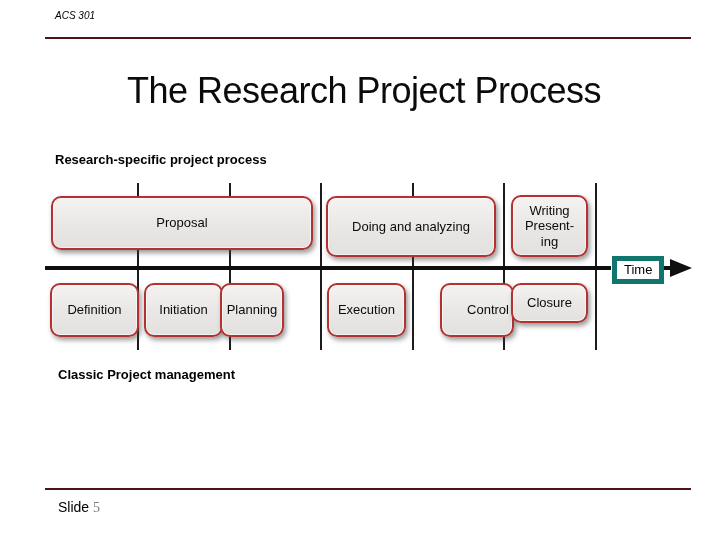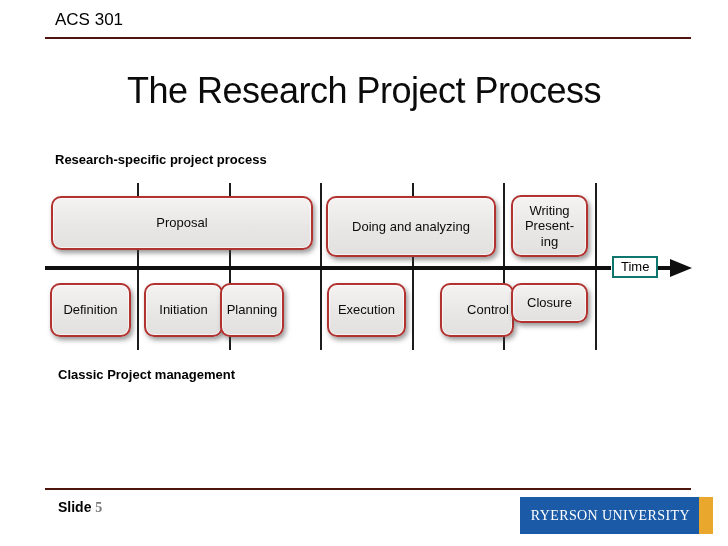--- a/index.html
+++ b/index.html
@@ -6,21 +6,21 @@
   .slide {
     position:relative;
     width:728px; height:546px;
     background:#ffffff;
     font-family:"Liberation Sans", sans-serif;
     overflow:hidden;
     margin:0 auto;
   }
   .course-code {
     position:absolute; left:55px; top:10px;
-    font-size:17px; color:#000;
+    font-size:10px; color:#000;font-style:italic;
   }
   .rule {
     position:absolute; left:45px; width:646px; height:2px;
     background:#4e150f;
   }
   .rule-top { top:37px; }
   .rule-bottom { top:488px; }
   .title {
     position:absolute; left:0; top:70px; width:728px;
     margin:0; text-align:center;
@@ -39,21 +39,21 @@
   }
   .vl1{left:137px;} .vl2{left:229px;} .vl3{left:320px;}
   .vl4{left:412px;} .vl5{left:503px;} .vl6{left:595px;}
 
   .timeline {
     position:absolute; left:45px; top:266px; width:566px; height:4px;
     background:#0f0f0f; z-index:1;
   }
   .time-label {
     position:absolute; left:612px; top:256px; z-index:2;
-    background:#ffffff; border:2px solid #0f766e;
+    background:#ffffff; border:5px solid #0f766e;
     padding:1px 7px 2px 7px;
     font-size:13px; color:#000;
   }
   .arrow-shaft {
     position:absolute; left:653px; top:266px; width:19px; height:4px;
     background:#0f0f0f;
   }
   .arrow-head {
     position:absolute; left:670px; top:259px; width:0; height:0;
     border-left:22px solid #0f0f0f;
@@ -68,30 +68,30 @@
     border-radius:10px;
     box-shadow:2px 3px 5px rgba(70,70,70,0.55), inset 0 0 0 1px rgba(255,255,255,0.6);
     display:flex; align-items:center; justify-content:center;
     font-size:13px; font-weight:normal; color:#0b0b0b;
     text-align:center; white-space:pre-line; line-height:1.2;
     box-sizing:border-box;
   }
   .box-proposal  { left:51px;  top:196px; width:262px; height:54px; }
   .box-doing     { left:326px; top:196px; width:170px; height:61px; }
   .box-writing   { left:511px; top:195px; width:77px;  height:62px; }
-  .box-definition{ left:50px;  top:283px; width:81px;  height:54px; }
+  .box-definition{ left:50px;  top:283px; width:89px;  height:54px; }
   .box-initiation{ left:144px; top:283px; width:79px;  height:54px; }
   .box-planning  { left:220px; top:283px; width:64px;  height:54px; }
   .box-execution { left:327px; top:283px; width:79px;  height:54px; }
   .box-control   { left:440px; top:283px; width:74px;  height:54px;padding-left:22px; }
   .box-closure   { left:511px; top:283px; width:77px;  height:40px; }
 
   .slide-number {
     position:absolute; left:58px; top:499px;
-    font-size:14px; color:#000;font-weight:bold;
+    font-size:14px; color:#000;
   }
   .slide-number .num {
     color:#7a7a7a; font-family:"Liberation Serif", serif;
   }
   .logo {
     position:absolute; left:520px; top:497px; width:193px; height:37px;
     display:flex; align-items:stretch;
   }
   .logo-blue {
     flex:1; background:#1a5aa6;
@@ -143,18 +143,14 @@
     <div class="diagram-label label-bottom">Classic Project management</div>
   </div>
 
   <div class="rule rule-bottom"></div>
 
   <div class="slide-number">
     <span>Slide</span>
     <span class="num">5</span>
   </div>
 
-  <div class="logo">
-    <div class="logo-blue">RYERSON UNIVERSITY</div>
-    <div class="logo-gold"></div>
-  </div>
 
 </div>
 
 </body></html>

